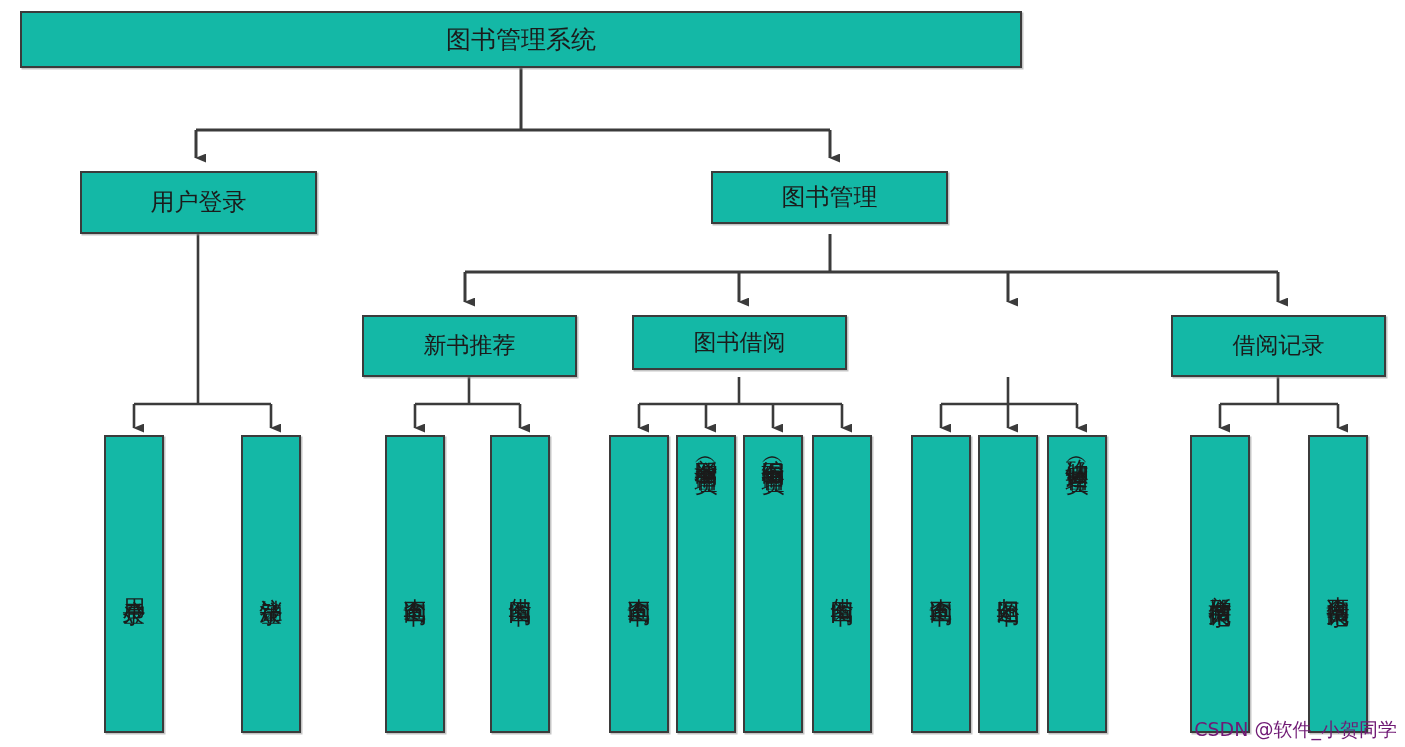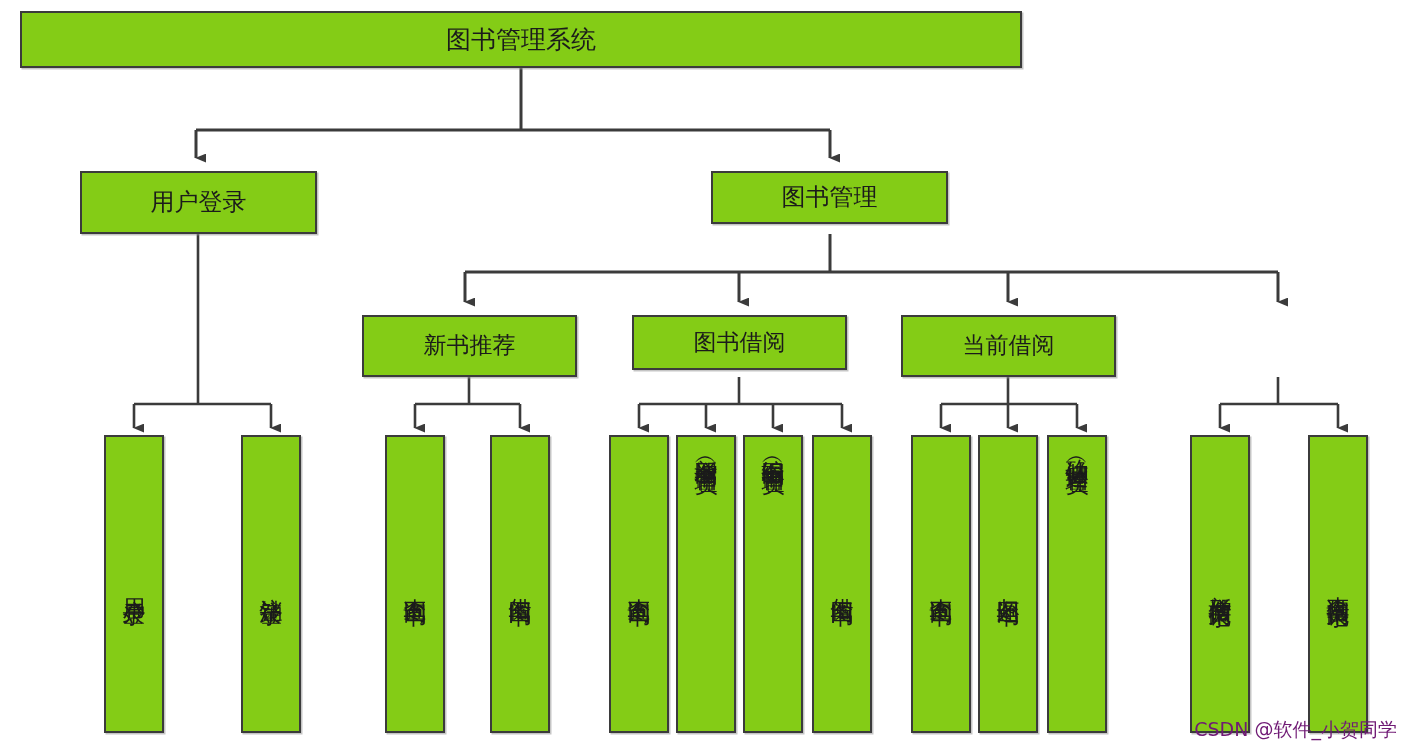--- a/index.html
+++ b/index.html
@@ -21,21 +21,21 @@
   #flow-svg {
     position: absolute;
     left: 0;
     top: 0;
     width: 1405px;
     height: 747px;
   }
   .node-box {
     position: absolute;
     box-sizing: border-box;
-    background: #84cc16;
+    background: #14b8a6;
     border: 2.5px solid #3b3b3b;
     box-shadow: 1.5px 1.5px 0 0 rgba(150,150,150,0.55);
     display: flex;
     align-items: center;
     justify-content: center;
     overflow: hidden;
   }
   .node-label {
     color: #1b1b1b;
     font-family: "DejaVu Sans", "Liberation Sans", sans-serif;
@@ -155,24 +155,24 @@
   </div>
 
   <div class="node-box level-3" style="left:362px; top:315px; width:215px; height:62px;">
     <span class="node-label">新书推荐</span>
   </div>
 
   <div class="node-box level-3" style="left:632px; top:315px; width:215px; height:55px;">
     <span class="node-label">图书借阅</span>
   </div>
 
-  <div class="node-box level-3" style="left:901px; top:315px; width:215px; height:62px;">
-    <span class="node-label">当前借阅</span>
-  </div>
-
+
+  <div class="node-box level-3" style="left:1171px; top:315px; width:215px; height:62px;">
+    <span class="node-label">借阅记录</span>
+  </div>
 
   <div class="node-box leaf center-text" style="left:104px; top:435px; width:60px; height:298px;">
     <span class="node-label">用户登录</span>
   </div>
 
   <div class="node-box leaf center-text" style="left:241px; top:435px; width:60px; height:298px;">
     <span class="node-label">注销登录</span>
   </div>
 
   <div class="node-box leaf center-text" style="left:385px; top:435px; width:60px; height:298px;">

